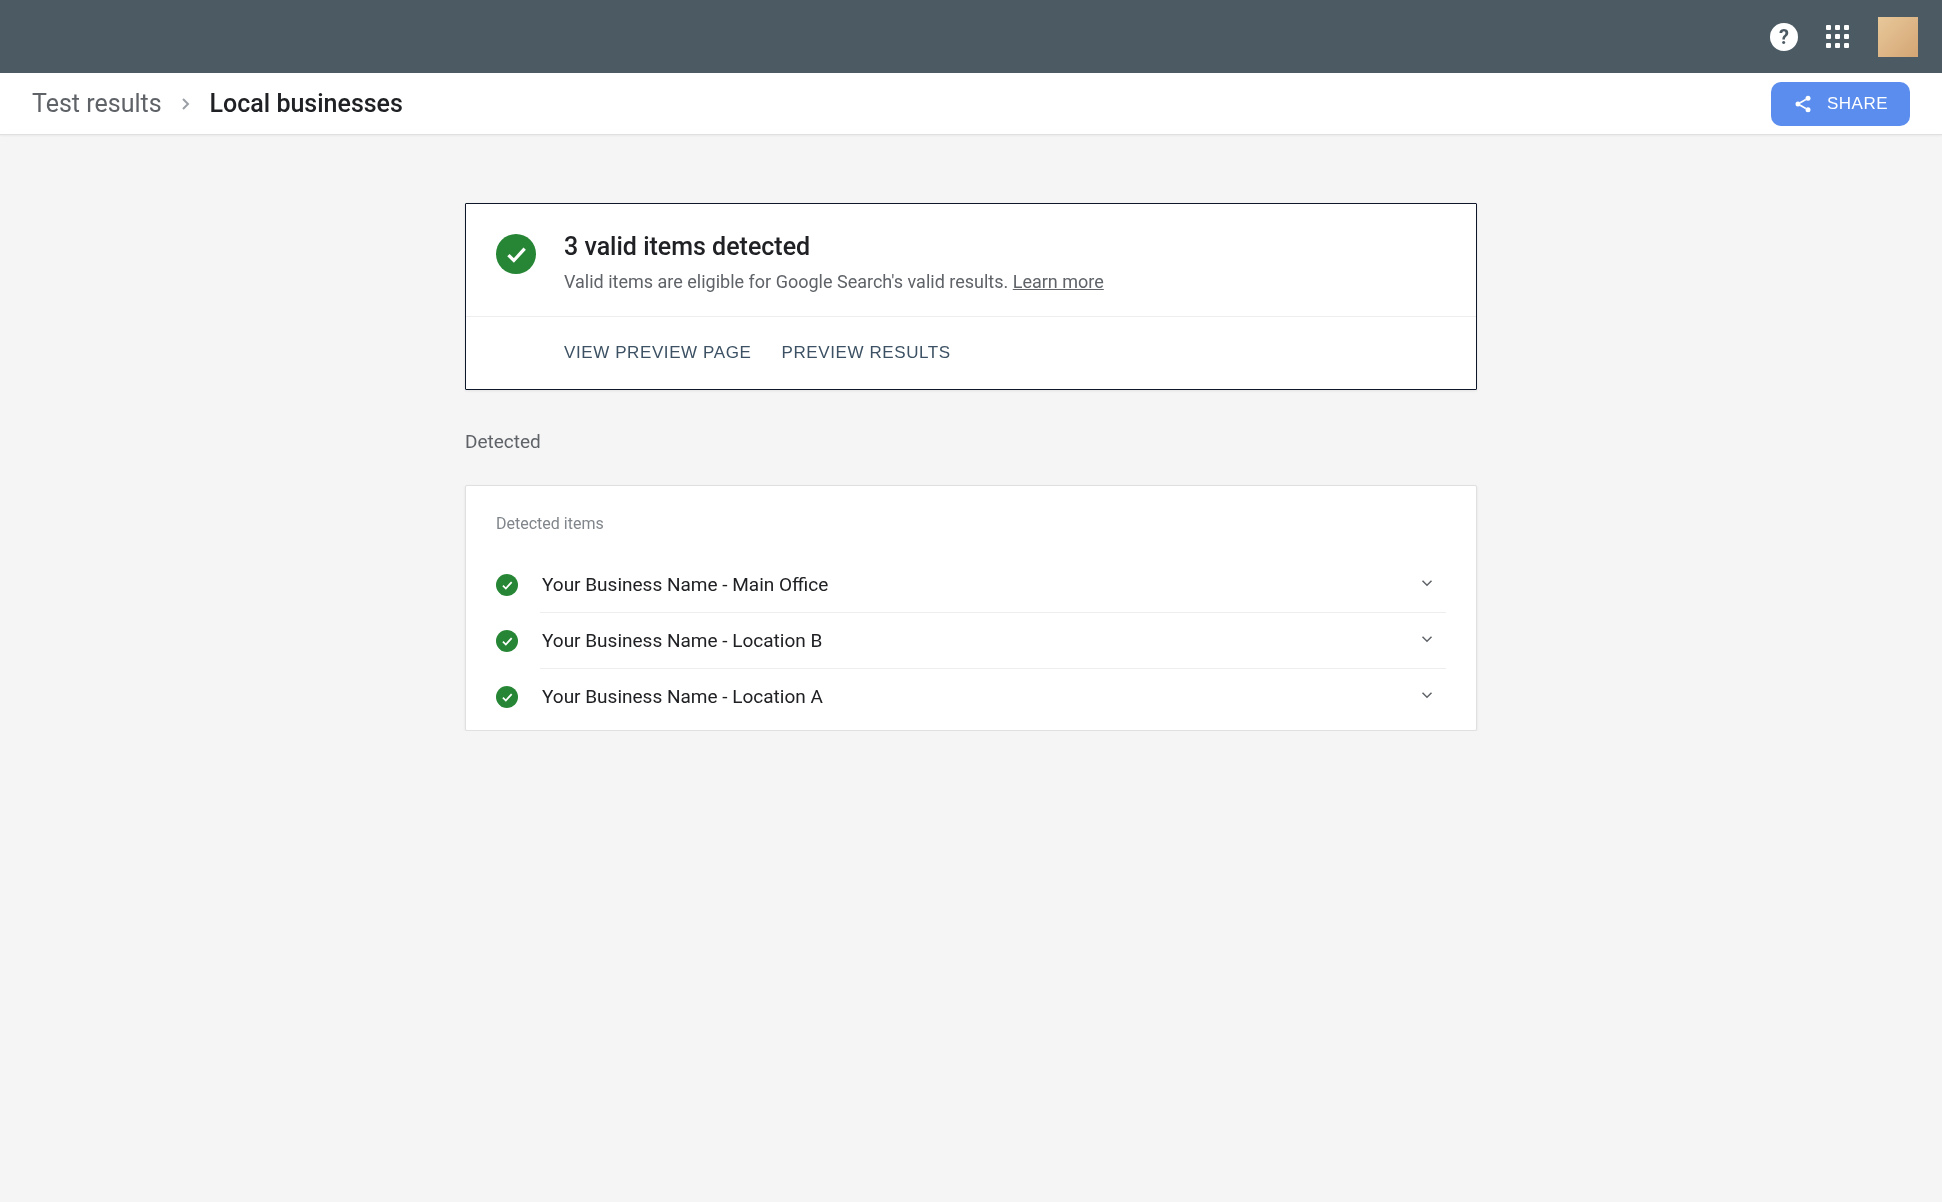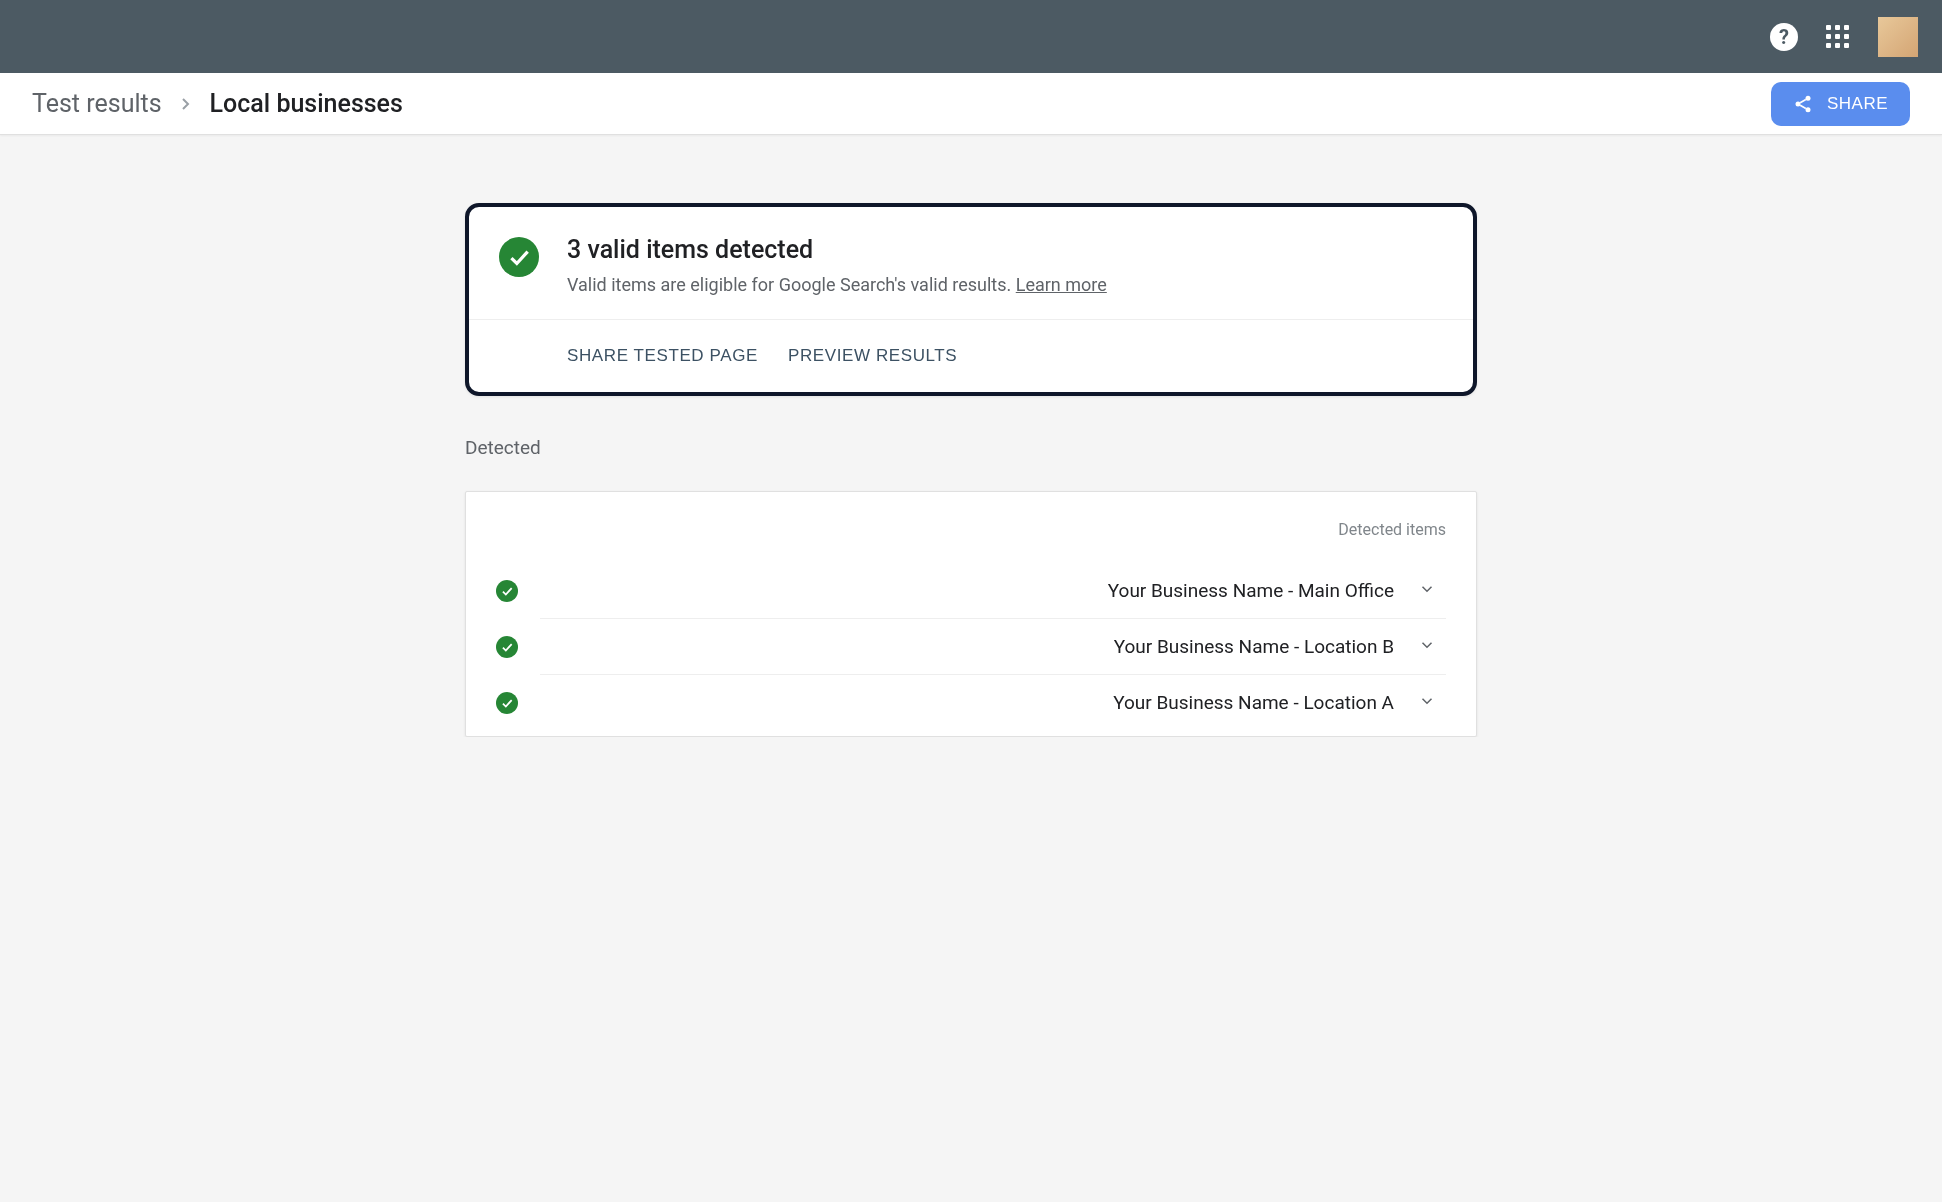--- a/index.html
+++ b/index.html
@@ -101,22 +101,22 @@
       height: 20px;
       fill: #fff;
     }
     .main-content {
       max-width: 1052px;
       margin: 68px auto 0;
       padding: 0 20px;
     }
     .summary-card {
       background: #fff;
-      border: 4px solid #0f172a;
-      border-radius: 14px;
+      border: 1px solid #0f172a;
+      border-radius: 1px;
       box-shadow: 0 1px 3px rgba(0,0,0,0.08);
       margin-bottom: 40px;
     }
     .summary-header {
       display: flex;
       align-items: flex-start;
       padding: 28px 30px 24px;
       gap: 28px;
       border-bottom: 1px solid #eeeeee;
     }
@@ -171,21 +171,20 @@
       font-size: 19px;
       color: #5f6368;
       margin-bottom: 32px;
     }
     .details-card {
       background: #fff;
       border: 1px solid #e0e0e0;
       border-radius: 2px;
       box-shadow: 0 1px 3px rgba(0,0,0,0.08);
       padding: 28px 30px 6px;
-      text-align: right;
     }
     .detected-label {
       font-size: 16px;
       color: #80868b;
       margin-bottom: 24px;
     }
     .detected-item {
       display: flex;
       align-items: center;
       gap: 24px;
@@ -281,21 +280,21 @@
           </svg>
       </div>
       <div class="summary-text">
         <h2>3 valid items detected</h2>
         <p>
           <span>Valid items are eligible for Google Search's valid results. </span><a class="learn-more">Learn more</a>
         </p>
       </div>
     </div>
     <div class="summary-actions">
-      <button class="action-button">SHARE TESTED PAGE</button>
+      <button class="action-button">VIEW PREVIEW PAGE</button>
       <button class="action-button">PREVIEW RESULTS</button>
     </div>
   </div>
 
   <div class="details-label">Detected</div>
 
   <div class="details-card">
     <div class="detected-label">Detected items</div>
 
     <div class="detected-item">

